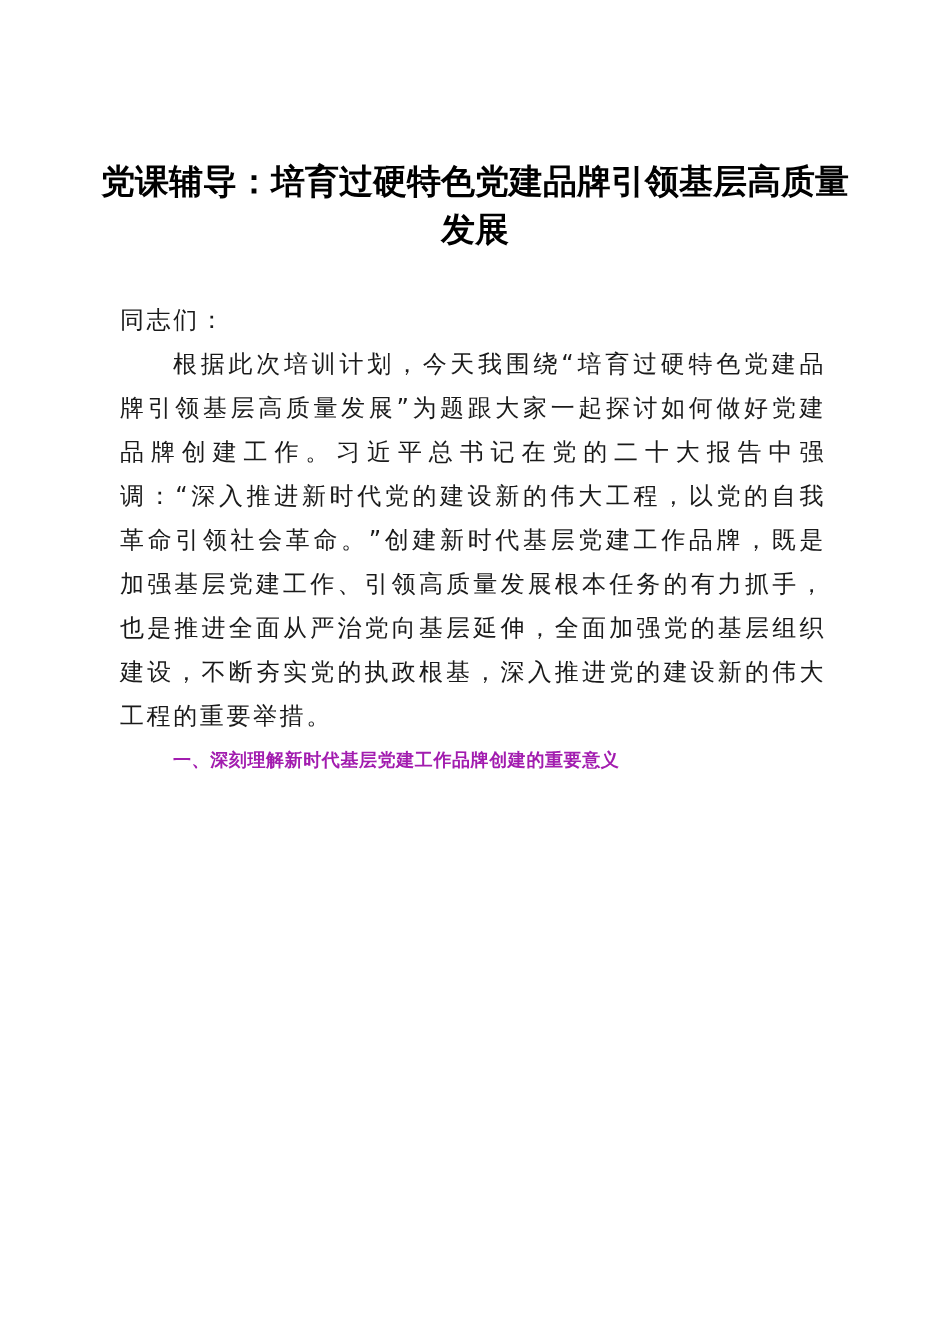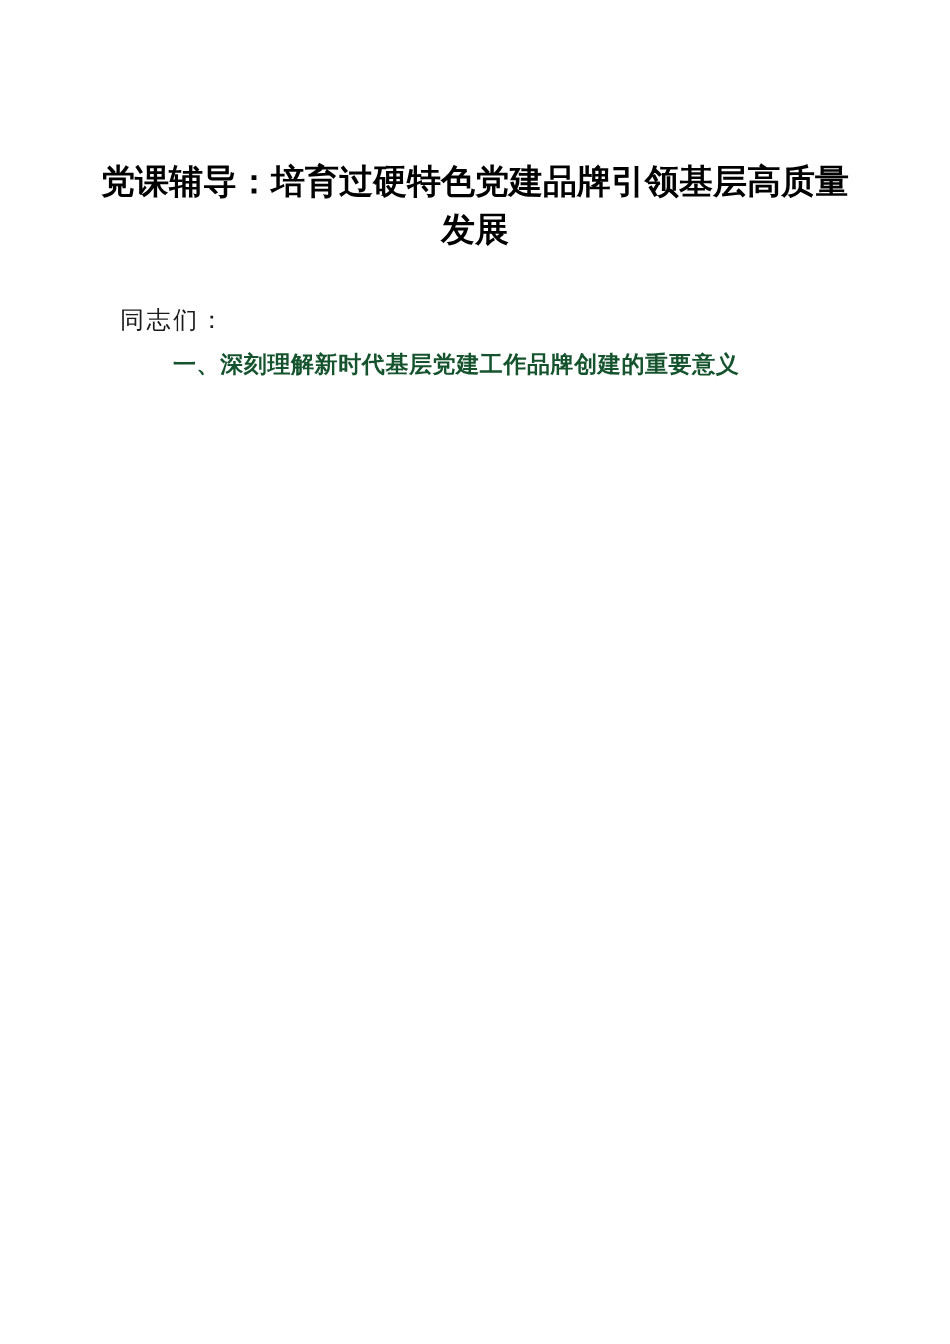--- a/index.html
+++ b/index.html
@@ -53,29 +53,30 @@
     }
     .greeting {
       margin-bottom: 0;
     }
     .indent {
       text-indent: 53px;
     }
     .heading {
       font-family: Liberation Sans, sans-serif;
       font-weight: bold;
-      font-size: 23px;
+      font-size: 18px;
       letter-spacing: 0.6px;
       text-indent: 53px;
-      color: #14532d;
+      color: #a21caf;
     }
   </style>
 </head>
 <body>
 
 <div class="page">
   <h1 class="title">党课辅导：培育过硬特色党建品牌引领基层高质量发展</h1>
 
   <div class="body">
     <p class="greeting">同志们：</p>
+    <p class="indent">根据此次培训计划，今天我围绕“培育过硬特色党建品牌引领基层高质量发展”为题跟大家一起探讨如何做好党建品牌创建工作。习近平总书记在党的二十大报告中强调：“深入推进新时代党的建设新的伟大工程，以党的自我革命引领社会革命。”创建新时代基层党建工作品牌，既是加强基层党建工作、引领高质量发展根本任务的有力抓手，也是推进全面从严治党向基层延伸，全面加强党的基层组织建设，不断夯实党的执政根基，深入推进党的建设新的伟大工程的重要举措。</p>
     <p class="heading">一、深刻理解新时代基层党建工作品牌创建的重要意义</p>
   </div>
 </div>
 
 </body></html>

